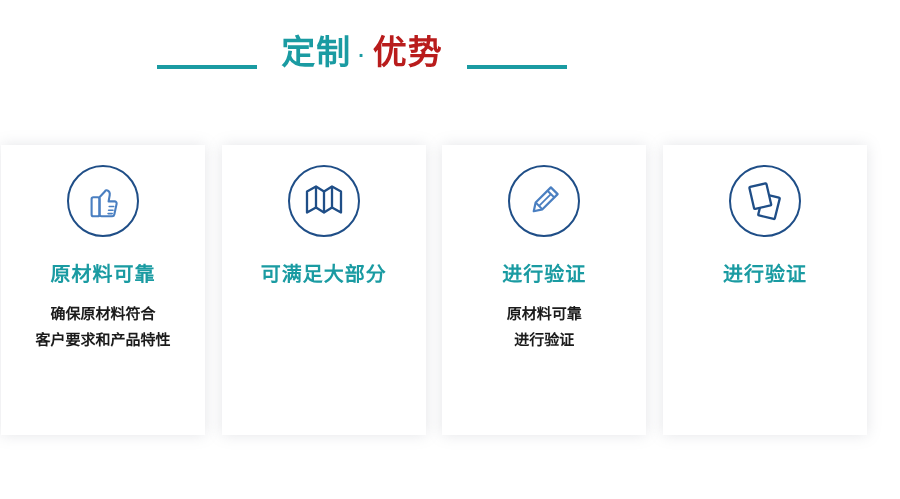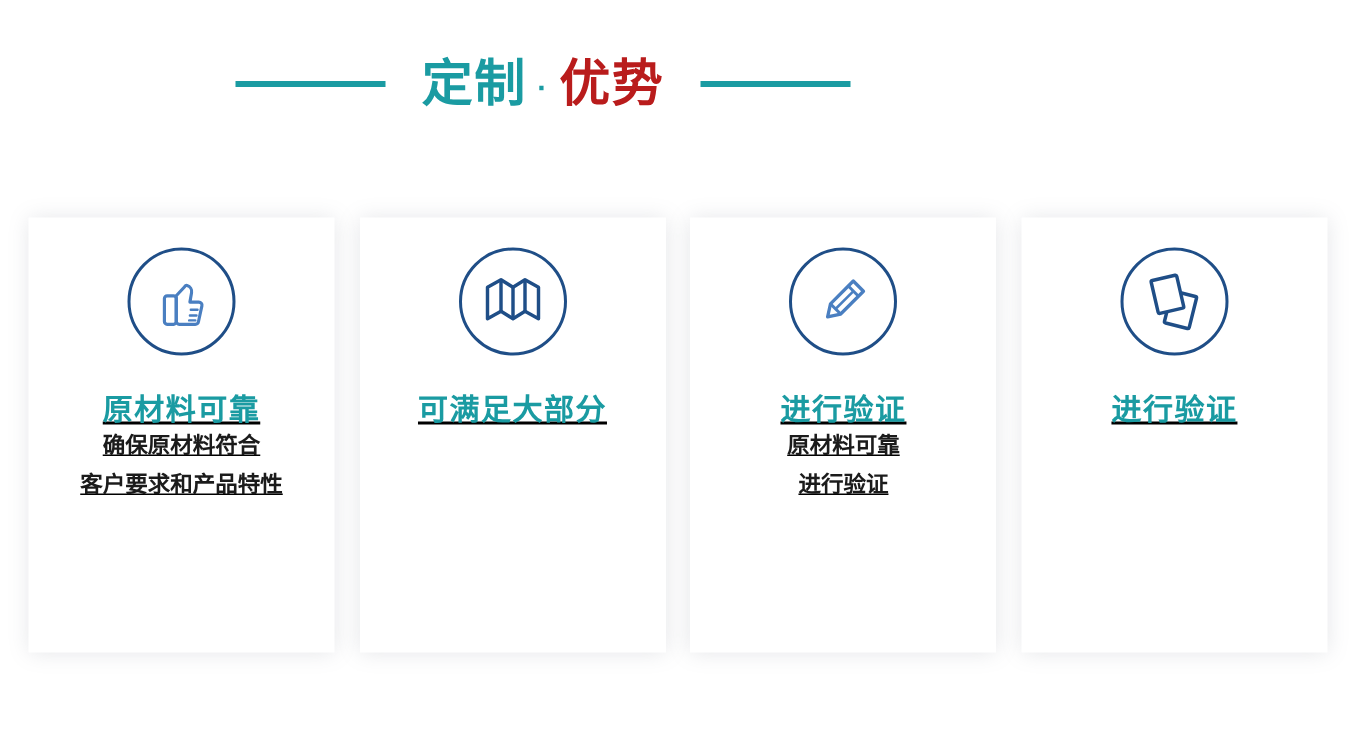--- a/index.html
+++ b/index.html
@@ -13,25 +13,25 @@
     background: #ffffff;
     font-family: "Liberation Sans", "DejaVu Sans", sans-serif;
     overflow: hidden;
     position: relative;
   }
 
   
   .section-title {
     position: absolute;
     left: 0;
-    top: 30px;
+    top: 17px;
     width: 724px;
     height: 52px;
     display: flex;
-    align-items: center;
+    align-items: flex-end;
     justify-content: center;
   }
   .rule {
     width: 100px;
     height: 4px;
     background: #1a9ba2;
     flex: 0 0 auto;
   }
   .rule-left { margin-right: 24px; }
   .rule-right { margin-left: 24px; }
@@ -51,27 +51,26 @@
     font-size: 20px;
     margin: 0 7px;
     position: relative;
     top: -2px;
   }
   .title-main { color: #b91c1c; }
 
   
   .cards-row {
     position: absolute;
-    left: 19px;
+    left: 1px;
     top: 145px;
     width: 866px;
     height: 290px;
     display: flex;
     justify-content: space-between;
-    text-decoration: underline;
   }
   .card {
     width: 204px;
     height: 290px;
     background: #ffffff;
     box-shadow: 0 0 14px rgba(120, 126, 140, 0.20);
     box-sizing: border-box;
     display: flex;
     flex-direction: column;
     align-items: center;
@@ -96,20 +95,21 @@
   .card-title {
     margin-top: 26px;
     font-size: 20px;
     font-weight: bold;
     color: #1a9ba2;
     letter-spacing: 1px;
     line-height: 1.1;
     text-align: center;
   }
   .card-body {
+    margin-top: 16px;
     font-size: 15px;
     font-weight: bold;
     color: #1b1b1b;
     line-height: 1.72;
     text-align: center;
     padding: 0 8px;
     white-space: pre-line;
   }
 </style>
 </head>

